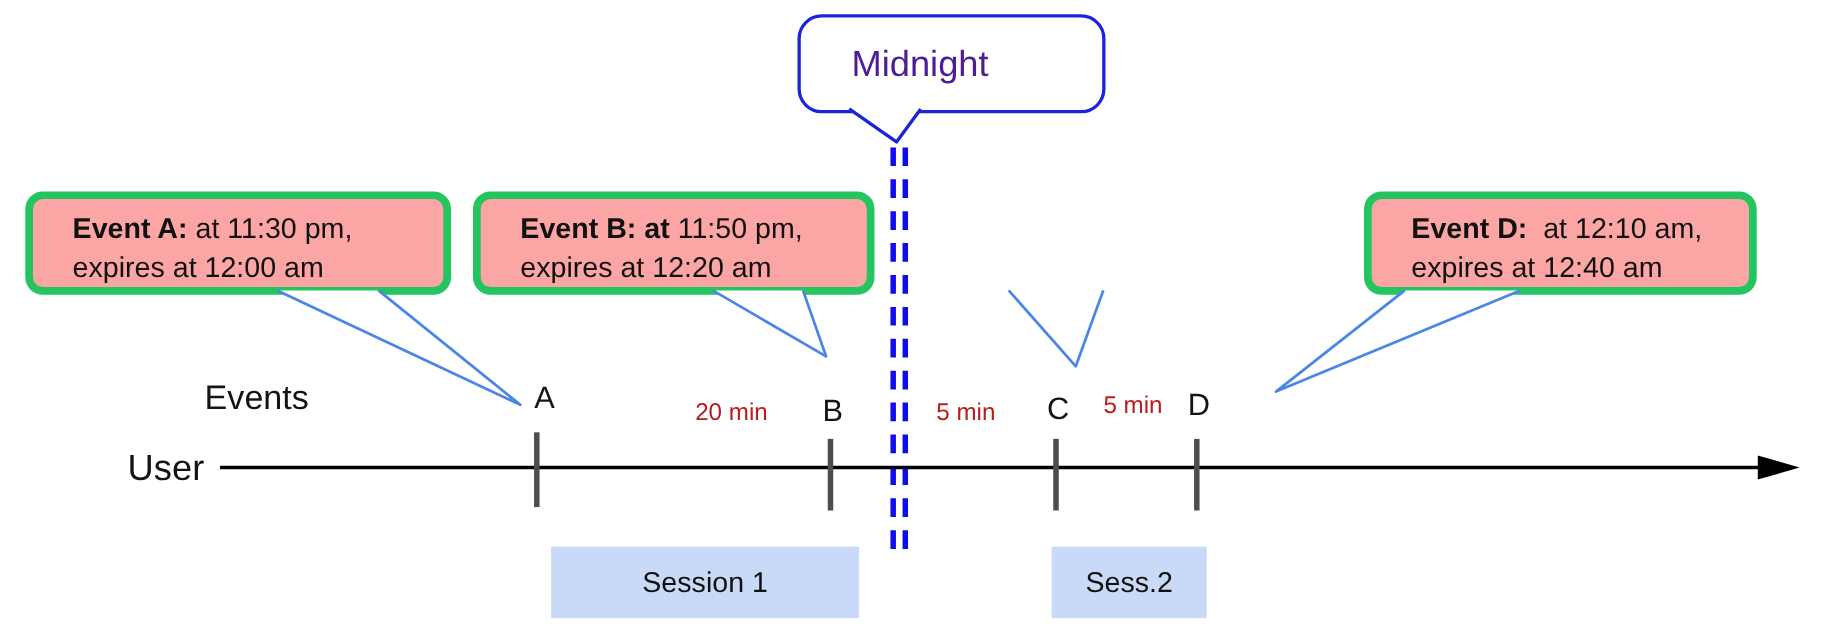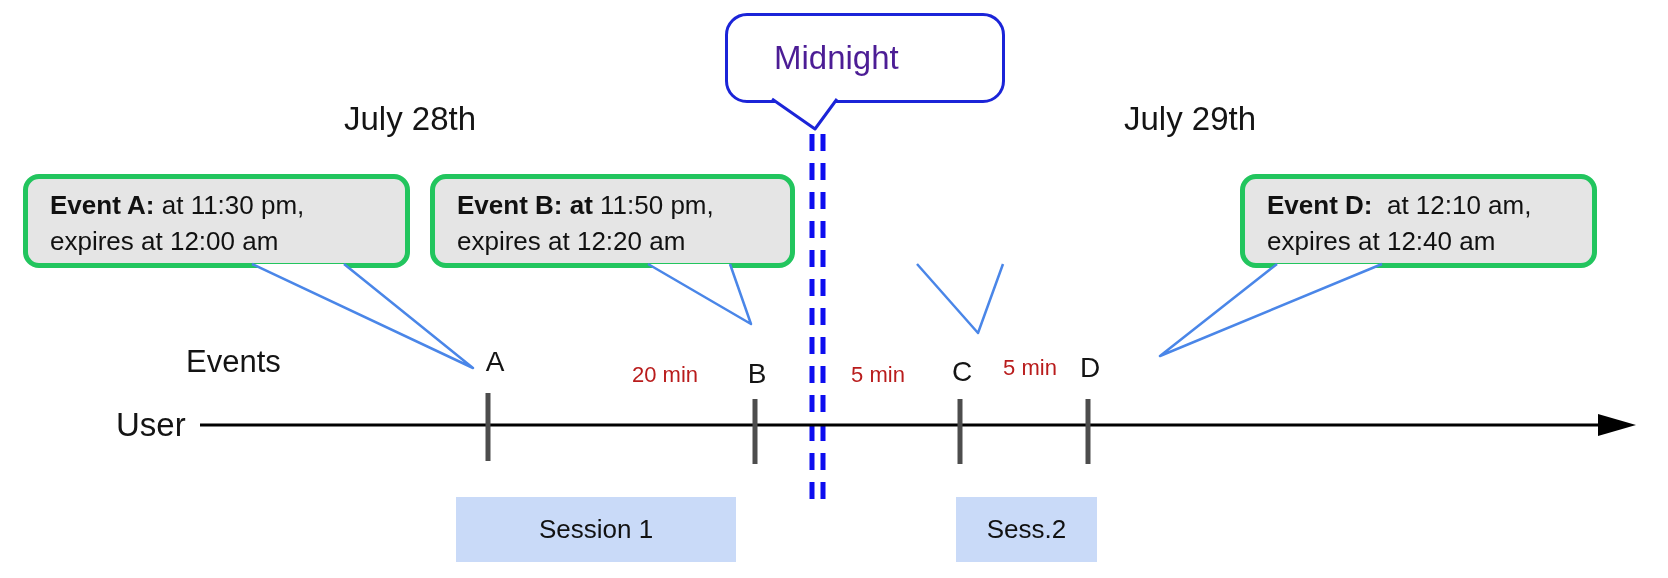--- a/index.html
+++ b/index.html
@@ -37,25 +37,25 @@
     left: 46px; top: 0;
     line-height: 84px;
     font-size: 33px;
     color: #4c1d95;
   }
 
   .event-bubble {
     position: absolute;
     top: 174px;
     height: 94px;
-    border: 5px solid #22c55e;
+    border: 7px solid #22c55e;
     border-radius: 16px;
     box-sizing: border-box;
-    background: #e5e5e5;
-    padding: 8px 0 0 22px;
+    background: #fca5a5;
+    padding: 8px 0 0 36px;
     font-size: 26px;
     line-height: 36px;
   }
   .event-bubble .bline { white-space: pre-wrap; }
   .event-bubble b { font-weight: bold; }
 
   .tick-letter {
     position: absolute;
     width: 44px;
     text-align: center;
@@ -88,22 +88,20 @@
     left: 0; top: 0;
     width: 1668px; height: 578px;
     pointer-events: none;
   }
 </style>
 </head>
 <body>
 
 <div class="stage">
 
-  <div class="date-label" style="left:305px;">July 28th</div>
-  <div class="date-label" style="left:1085px;">July 29th</div>
 
   <div class="midnight-bubble">
       <span>Midnight</span>
     </div>
 
   <div class="event-bubble" style="left:23px;width:387px;">
     <div class="bline"><b>Event A:</b><span> at 11:30 pm,</span></div>
     <div class="bline">expires at 12:00 am</div>
   </div>
 
@@ -123,21 +121,21 @@
 
   <div class="tick-letter" style="left:473px;top:346px;">A</div>
   <div class="tick-letter" style="left:735px;top:358px;">B</div>
   <div class="tick-letter" style="left:940px;top:356px;">C</div>
   <div class="tick-letter" style="left:1068px;top:352px;">D</div>
 
   <div class="gap-label" style="left:617px;top:362px;">20 min</div>
   <div class="gap-label" style="left:830px;top:362px;">5 min</div>
   <div class="gap-label" style="left:982px;top:355px;">5 min</div>
 
-  <div class="session-box" style="left:456px;width:280px;">Session 1</div>
+  <div class="session-box" style="left:501px;width:280px;">Session 1</div>
   <div class="session-box" style="left:956px;width:141px;">Sess.2</div>
 
   <svg class="overlay" viewBox="0 0 1668 578">
 
     <line x1="812" y1="134" x2="812" y2="506" stroke="#0d0def" stroke-width="5" stroke-dasharray="17 12"></line>
     <line x1="823" y1="134" x2="823" y2="506" stroke="#0d0def" stroke-width="5" stroke-dasharray="17 12"></line>
 
     <line x1="200" y1="425" x2="1602" y2="425" stroke="#000000" stroke-width="3"></line>
     <polygon points="1598,414 1636,425 1598,436" fill="#000000"></polygon>
 

